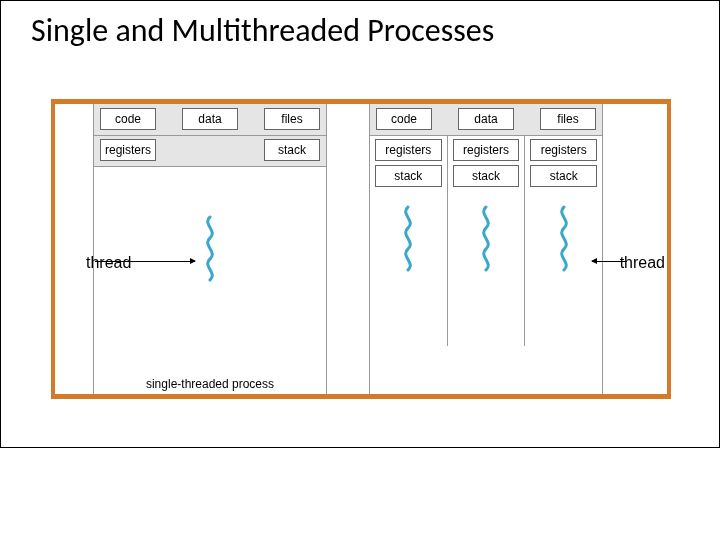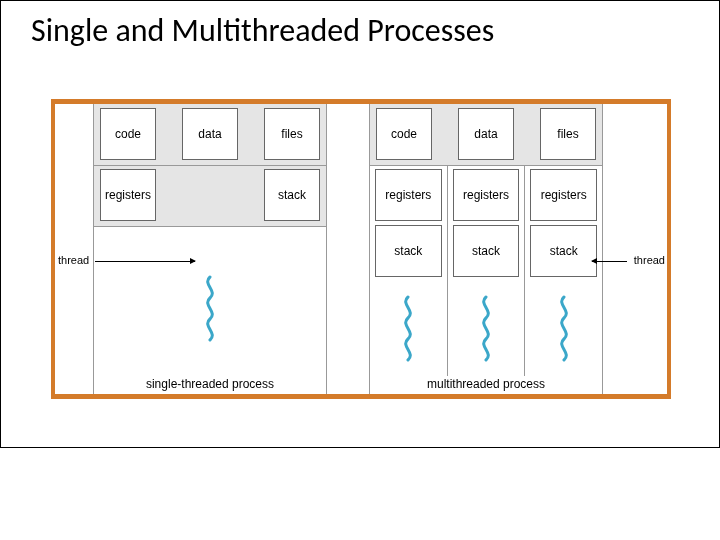--- a/index.html
+++ b/index.html
@@ -58,21 +58,21 @@
     border-bottom: 1px solid #999;
     padding: 4px 6px 5px 6px;
   }
   .box {
     background: #fff;
     border: 1px solid #666;
     font-size: 12px;
     color: #000;
     text-align: center;
     box-sizing: border-box;
-    padding: 18px 0;
+    padding: 3px 0;
   }
   .topband .box {
     width: 56px;
   }
   .row2-single {
     display: flex;
     justify-content: space-between;
     background: #e5e5e5;
     padding: 3px 6px 5px 6px;
     border-bottom: 1px solid #999;
@@ -117,22 +117,23 @@
     position: absolute;
     bottom: 3px;
     width: 100%;
     text-align: center;
     font-size: 12px;
     color: #000;
     margin-top: 32px;
   }
   .side-label {
     position: absolute;
-    font-size: 11px;
-    color: #000;
+    font-size: 16px;
+    color: #000;
+    margin-left: 28px;
   }
   .arrow {
     position: absolute;
     height: 1px;
     background: #000;
   }
   .arrow::after {
     content: '';
     position: absolute;
     width: 0; height: 0;
@@ -196,21 +197,20 @@
         <div class="col">
           <div class="box">registers</div>
           <div class="box">stack</div>
           <div class="wavewrap">
             <svg class="wave" viewBox="0 0 18 70">
               <path d="M9 2 C 1 9, 17 16, 9 23 C 1 30, 17 37, 9 44 C 1 51, 17 58, 9 65"></path>
             </svg>
           </div>
         </div>
       </div>
-      <div class="caption">multithreaded process</div>
     </div>
 
     <div class="side-label" style="left:3px; top:150px;">thread</div>
     <div class="arrow right" style="left:40px; top:157px; width:100px;"></div>
 
     <div class="side-label" style="right:2px; top:150px;">thread</div>
     <div class="arrow left" style="right:40px; top:157px; width:35px;"></div>
 
   </div>
 </div>

